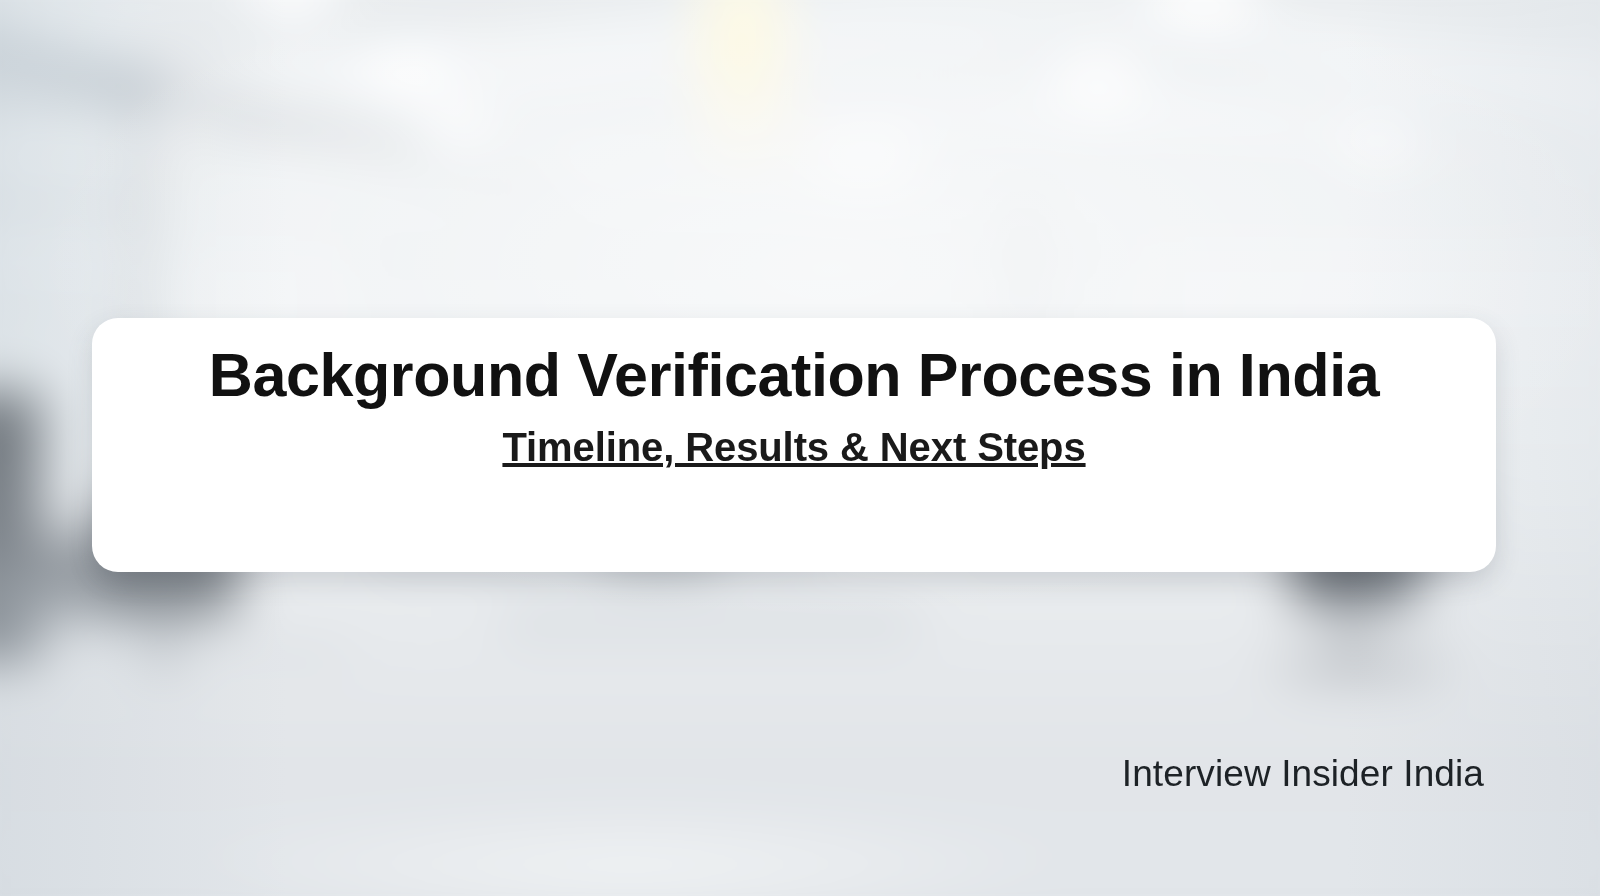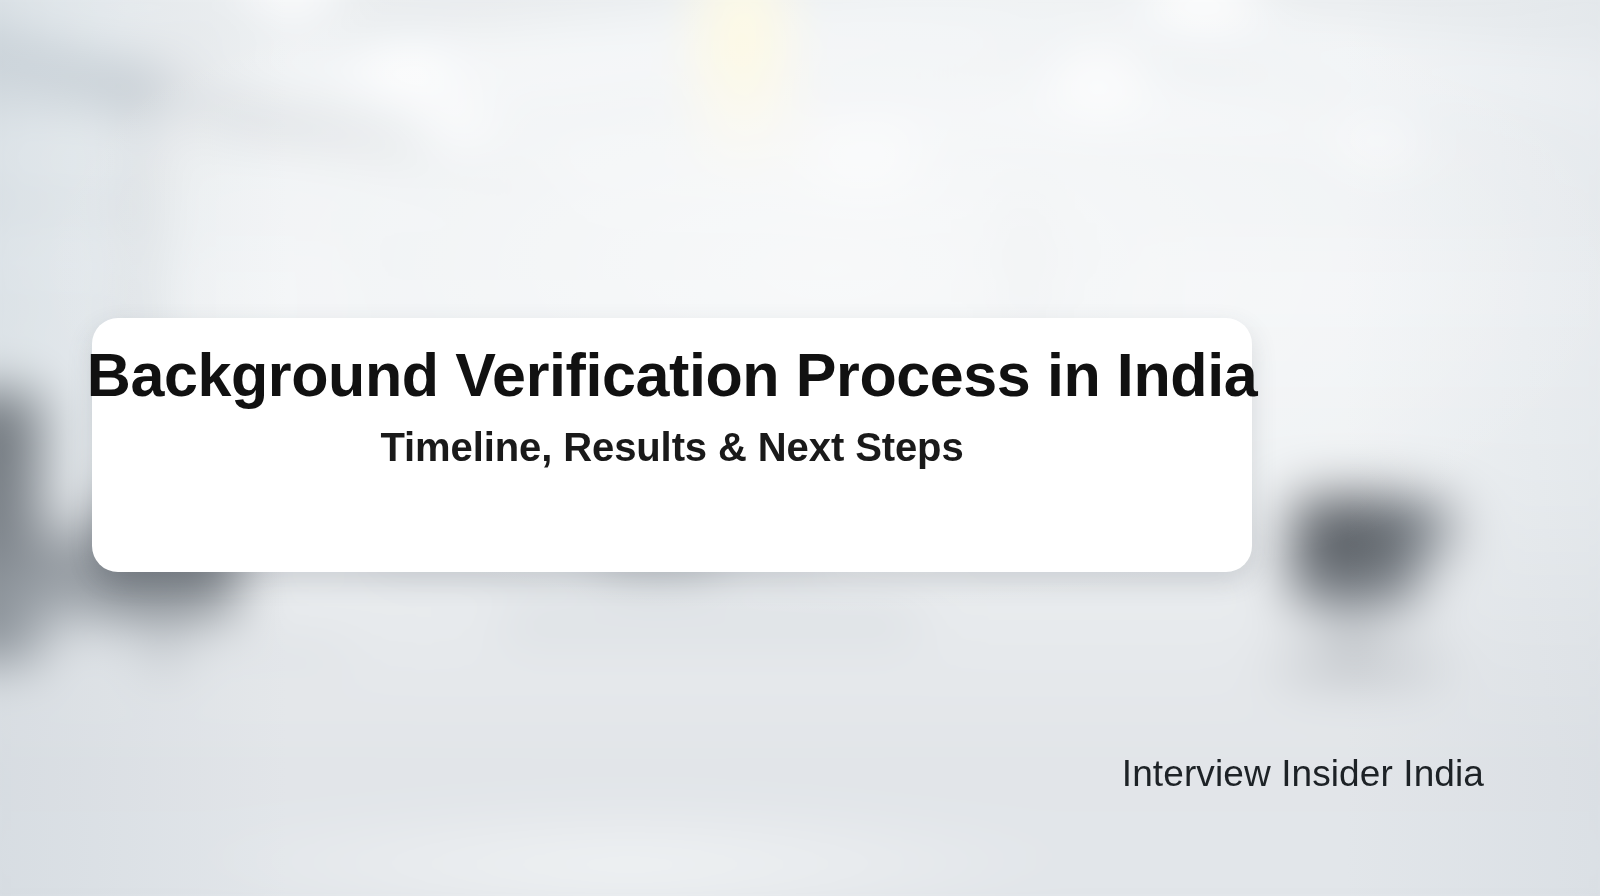--- a/index.html
+++ b/index.html
@@ -242,21 +242,21 @@
       radial-gradient(ellipse 70% 55% at 52% 30%, rgba(255,255,255,0.55), rgba(255,255,255,0) 72%),
       linear-gradient(90deg, rgba(178,190,200,0.22) 0%, rgba(255,255,255,0) 18%, rgba(255,255,255,0) 84%, rgba(186,196,206,0.18) 100%);
     pointer-events: none;
   }
 
   
   .title-card {
     position: absolute;
     left: 92px;
     top: 318px;
-    width: 1160px;
+    width: 1404px;
     height: 254px;
     background: #ffffff;
     border-radius: 26px;
     box-shadow: 0 10px 26px rgba(60,70,82,0.16);
     display: flex;
     flex-direction: column;
     align-items: center;
     justify-content: flex-start;
     padding-top: 22px;
     box-sizing: border-box;
@@ -274,20 +274,21 @@
   }
 
   .card-subtitle {
     margin: 12px 0 0 0;
     font-size: 40px;
     line-height: 1.2;
     font-weight: 700;
     letter-spacing: -0.1px;
     color: #1a1a1a;
     white-space: nowrap;
+    text-decoration: underline;
   }
 
   
   .attribution {
     position: absolute;
     right: 116px;
     top: 752px;
     font-size: 37px;
     line-height: 1.2;
     font-weight: 400;

